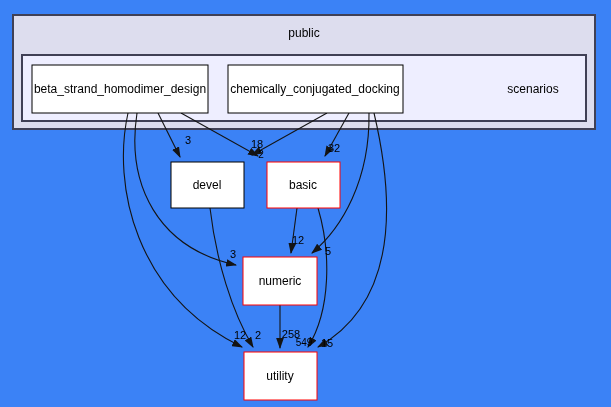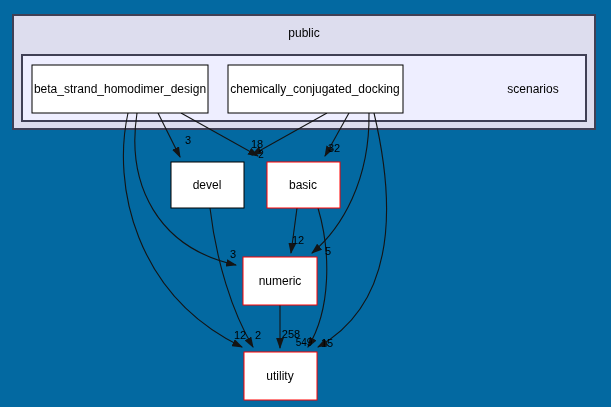--- a/index.html
+++ b/index.html
@@ -1,16 +1,16 @@
 <!DOCTYPE html>
 <html><head>
 <meta charset="utf-8">
 <style>
   html,body{margin:0;padding:0;background:#ffffff;}
-  .stage{position:relative;width:611px;height:407px;background:#0369a1;
+  .stage{position:relative;width:611px;height:407px;background:#3b82f6;
          font-family:"Liberation Sans", sans-serif;}
   svg{position:absolute;left:0;top:0;}
   text{font-family:"Liberation Sans", sans-serif;fill:#000000;}
   .cluster-label{font-size:12px;}
   .node-label{font-size:12px;}
   .edge-label{font-size:11px;}
   .edge-label-sm{font-size:10px;}
   path.edge{fill:none;stroke:#141414;stroke-width:1.1;}
   line.edge{stroke:#141414;stroke-width:1.1;}
 </style>

